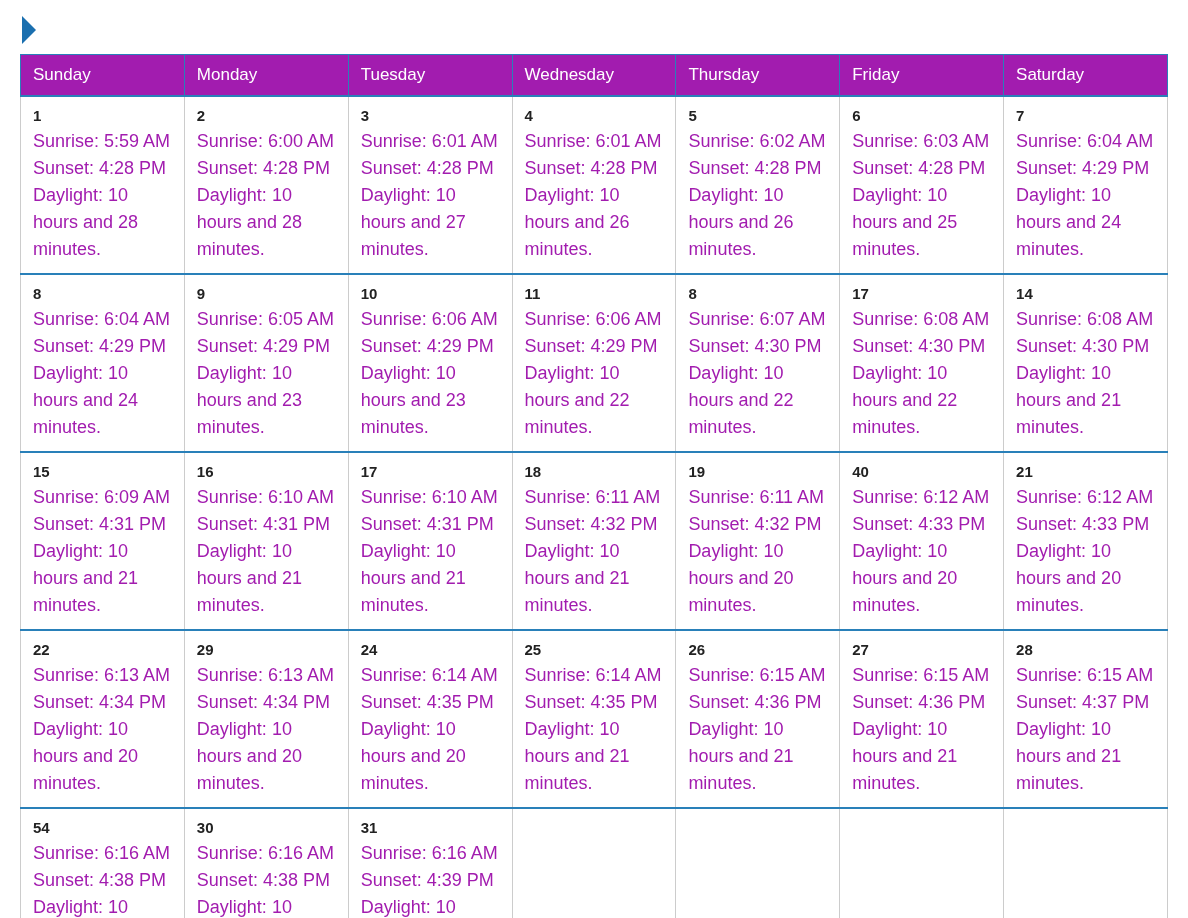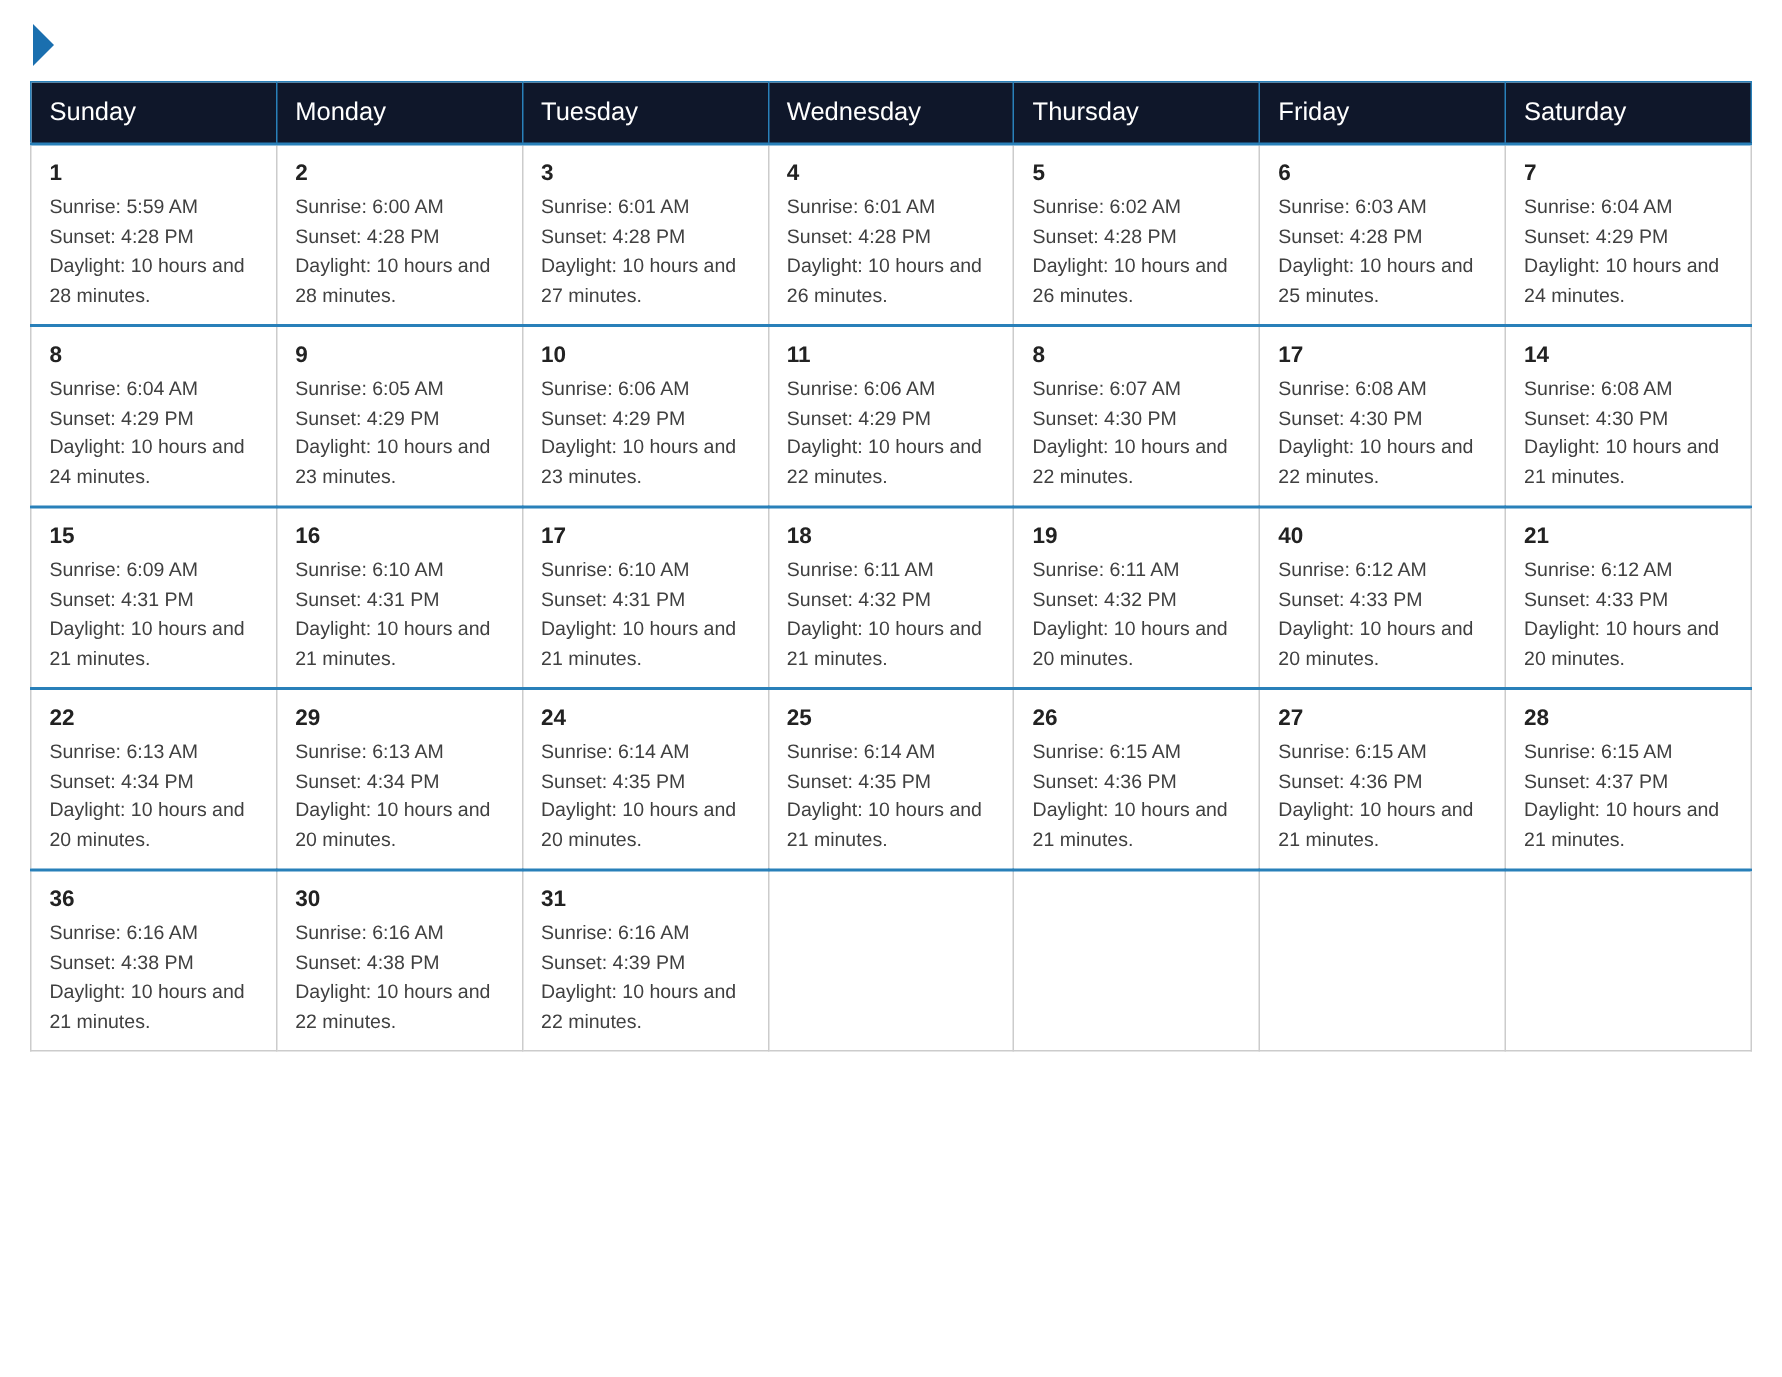--- a/index.html
+++ b/index.html
@@ -43,21 +43,21 @@
       font-size: 22px;
       color: #444;
       margin-top: 4px;
     }
     .calendar {
       width: 100%;
       border-collapse: collapse;
       margin-top: 10px;
     }
     .calendar thead tr {
-      background-color: #0f172a;
+      background-color: #a21caf;
     }
     .calendar thead th {
       color: #fff;
       font-size: 17px;
       font-weight: normal;
       padding: 10px 12px;
       text-align: left;
       border: 1px solid #2980b9;
     }
     .calendar tbody tr {
@@ -74,23 +74,23 @@
       min-height: 110px;
     }
     .day-number {
       font-size: 15px;
       font-weight: bold;
       color: #222;
       display: block;
       margin-bottom: 4px;
     }
     .day-info {
-      font-size: 13px;
+      font-size: 18px;
       line-height: 1.5;
-      color: #404040;
+      color: #a21caf;
     }
     .empty-cell {
       background: #fff;
     }
     .logo-wrapper {
       display: flex;
       flex-direction: column;
     }
     .logo-line1 {
       display: flex;
@@ -360,21 +360,21 @@
           <span class="day-number">28</span>
           <div class="day-info">
             Sunrise: 6:15 AM<br>
             Sunset: 4:37 PM<br>
             Daylight: 10 hours and 21 minutes.
           </div>
         </td>
       </tr>
       <tr>
         <td>
-          <span class="day-number">36</span>
+          <span class="day-number">54</span>
           <div class="day-info">
             Sunrise: 6:16 AM<br>
             Sunset: 4:38 PM<br>
             Daylight: 10 hours and 21 minutes.
           </div>
         </td>
         <td>
           <span class="day-number">30</span>
           <div class="day-info">
             Sunrise: 6:16 AM<br>

